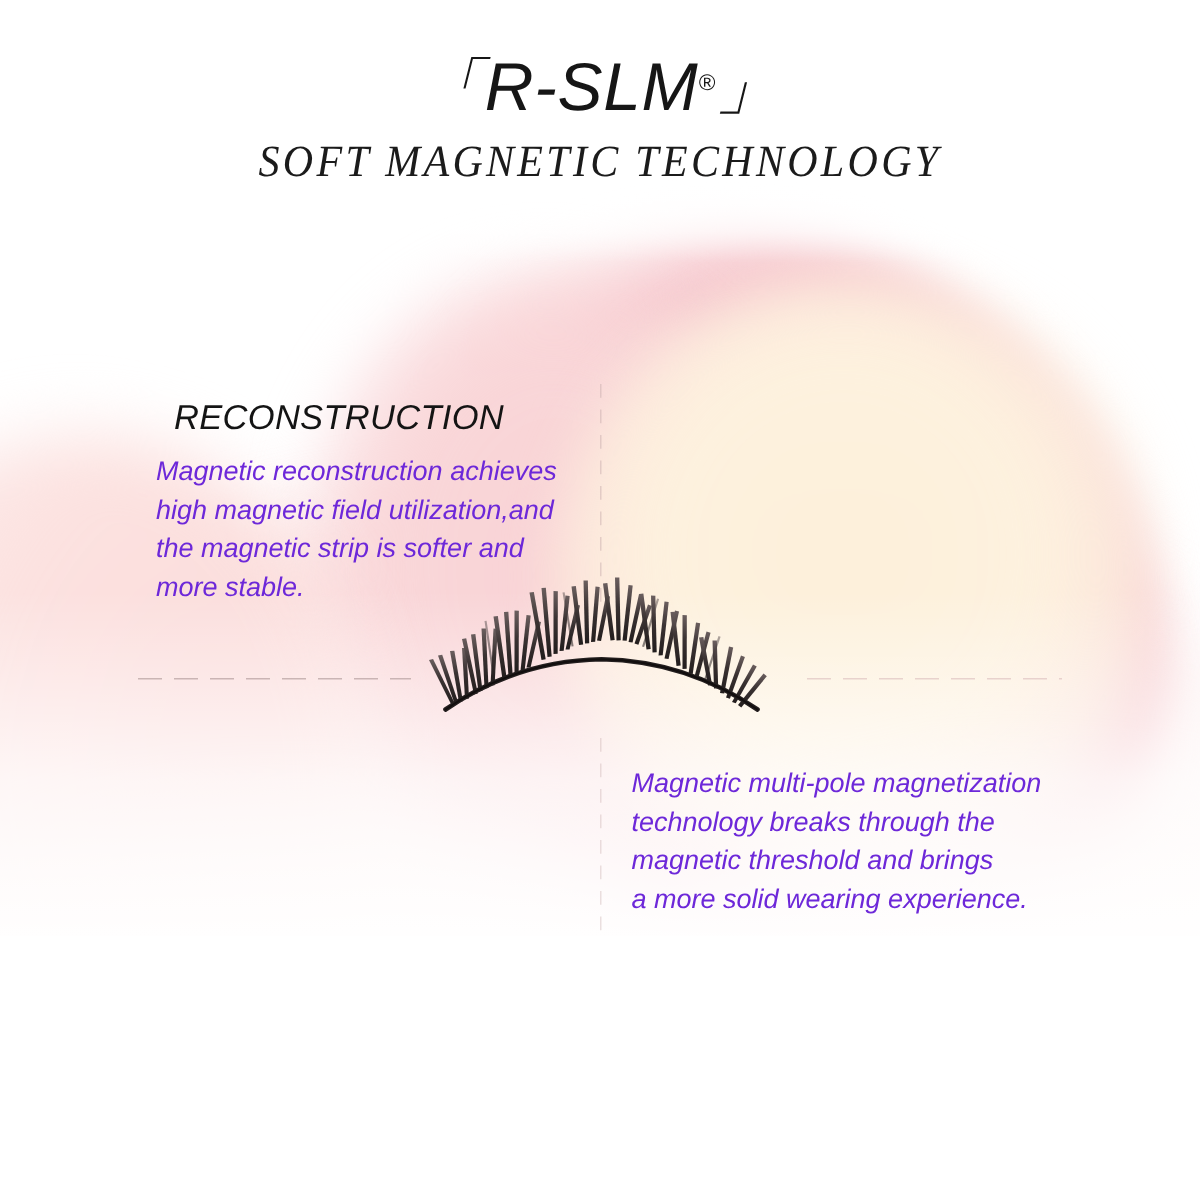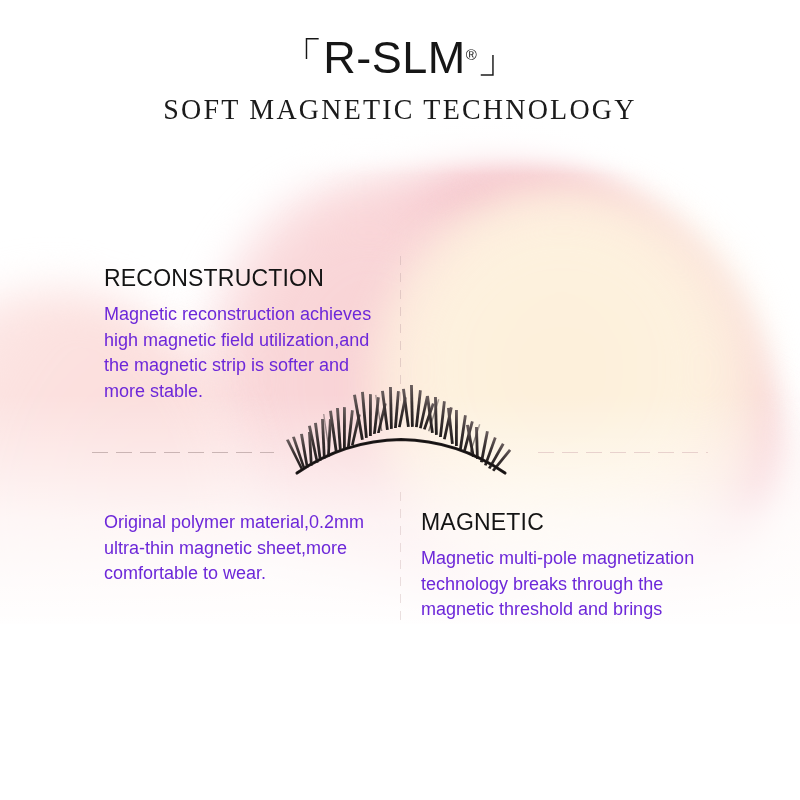--- a/index.html
+++ b/index.html
@@ -8,20 +8,21 @@
     padding: 0;
     background: #ffffff;
   }
   #stage {
     position: relative;
     width: 800px;
     height: 624px;
     overflow: hidden;
     background: #ffffff;
     font-family: "Liberation Sans", sans-serif;
+    font-style: italic;
     -webkit-font-smoothing: antialiased;
   }
 
   
   .bg-layer {
     position: absolute;
     inset: 0;
     pointer-events: none;
   }
   .blob {
@@ -185,21 +186,21 @@
   .feature {
     position: absolute;
     z-index: 5;
   }
   .feature-title {
     font-size: 23px;
     font-weight: 400;
     color: #141414;
     letter-spacing: 0.2px;
     line-height: 1.1;
-    margin: 0 0 11px 0;
+    margin: 0 0 11px 12px;
   }
   .feature-body {
     font-size: 18px;
     font-weight: 400;
     color: #6d28d9;
     line-height: 1.42;
     margin: 0;
     white-space: pre-line;
   }
 
@@ -290,27 +291,23 @@
     <p class="feature-body">Magnetic reconstruction achieves
 high magnetic field utilization,and
 the magnetic strip is softer and
 more stable.</p>
   </div>
 
   <div class="feature feat-tr">
   </div>
 
   <div class="feature feat-bl">
-    <p class="feature-body">Original polymer material,0.2mm
-ultra-thin magnetic sheet,more
-comfortable to wear.</p>
   </div>
 
   <div class="feature feat-br">
-    <h3 class="feature-title">MAGNETIC</h3>
     <p class="feature-body">Magnetic multi-pole magnetization
 technology breaks through the
 magnetic threshold and brings
 a more solid wearing experience.</p>
   </div>
 
   <div class="lash-wrap">
     <svg viewBox="0 0 236 100" xmlns="http://www.w3.org/2000/svg">
       <defs>
         <linearGradient id="lashg" x1="0" y1="1" x2="0" y2="0">

